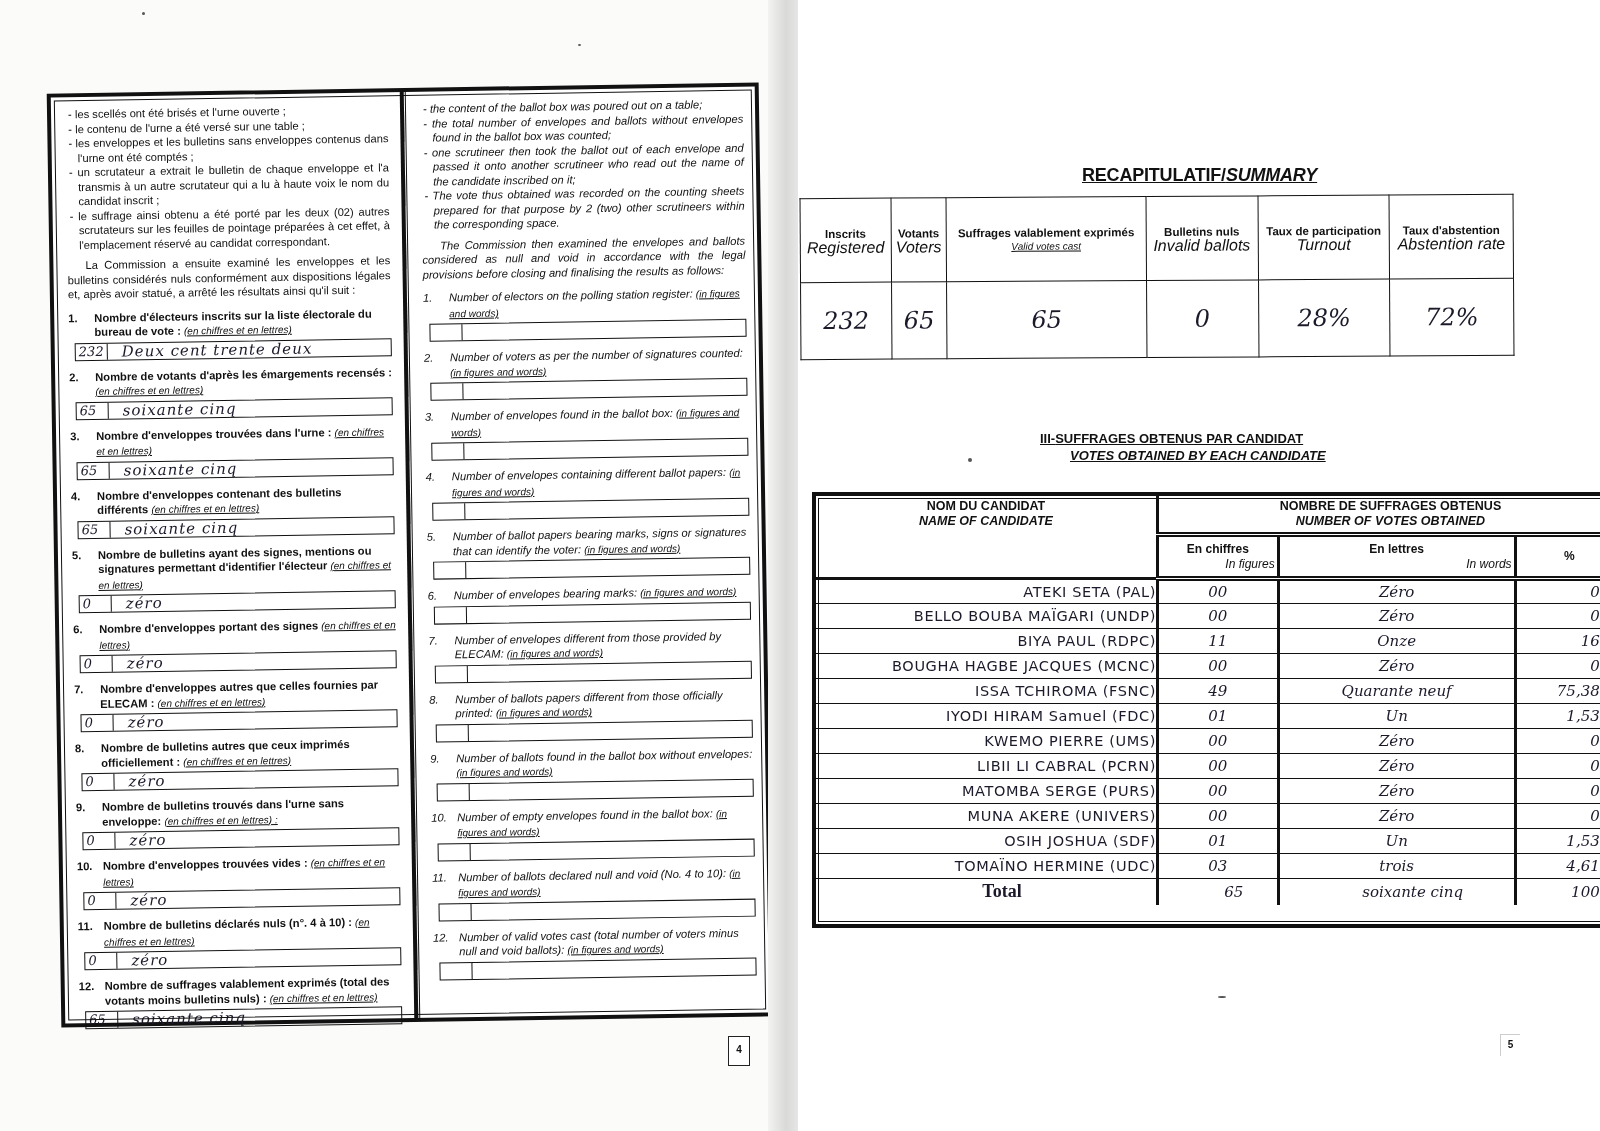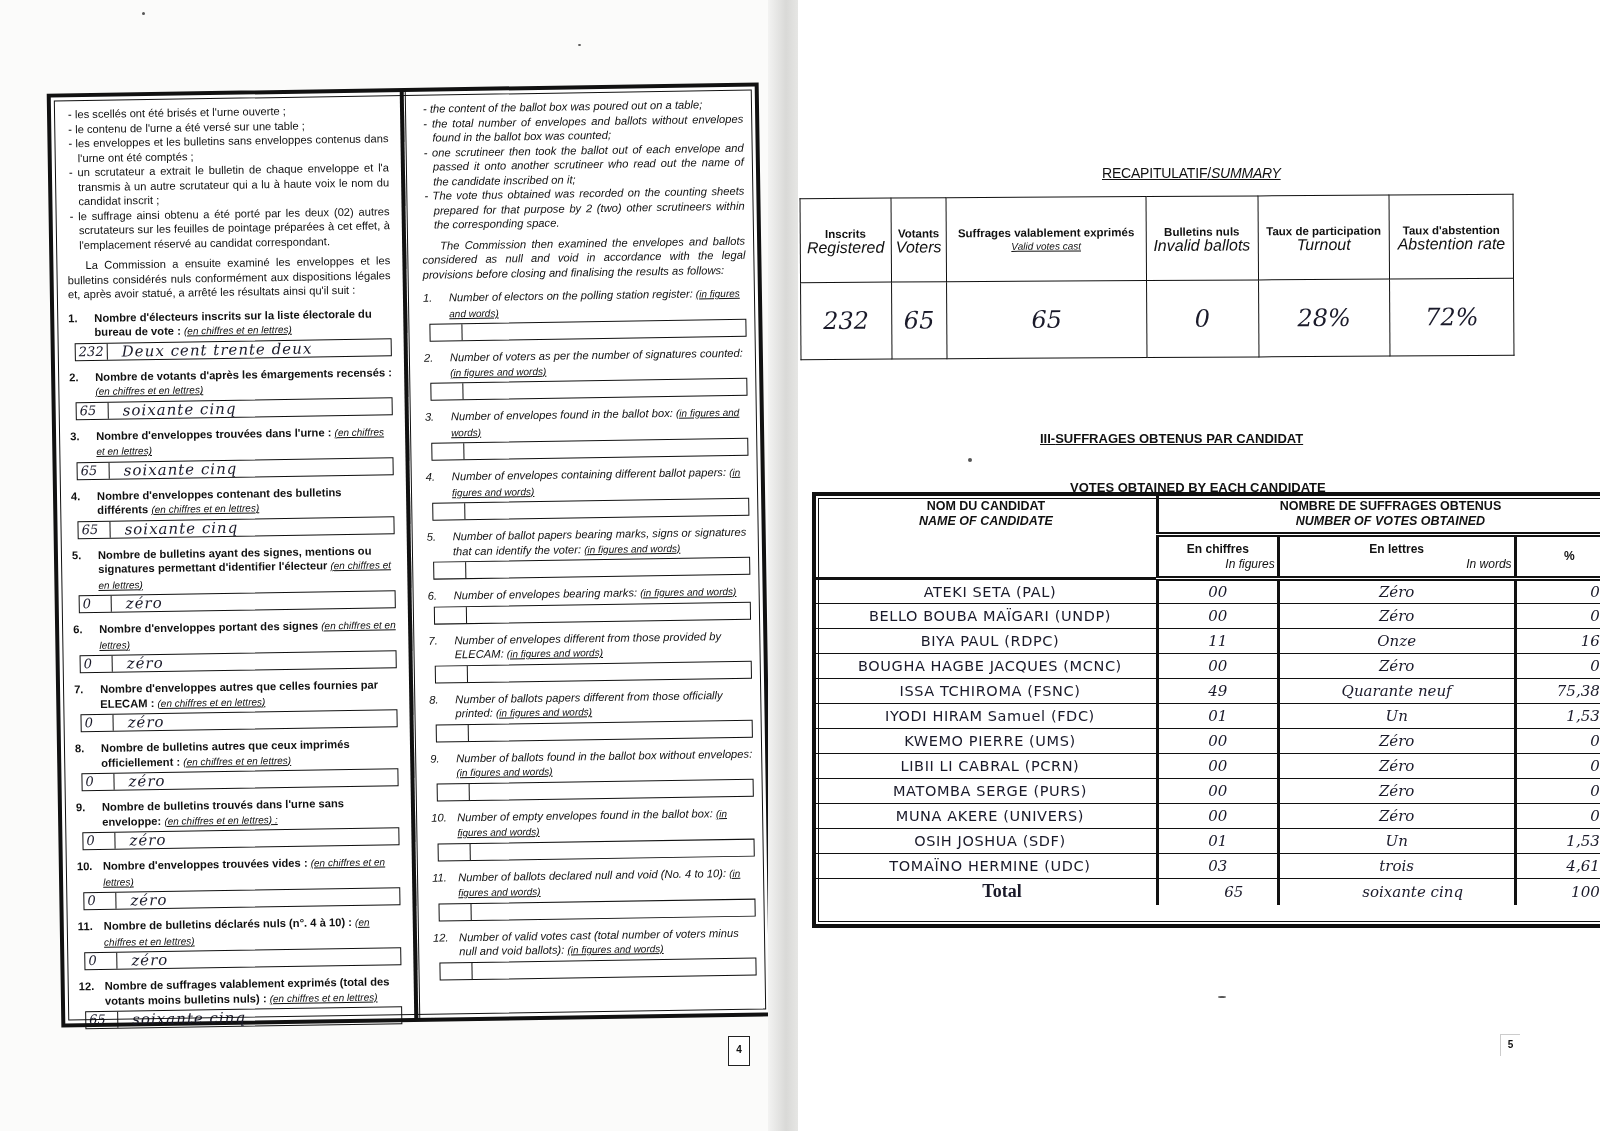--- a/index.html
+++ b/index.html
@@ -31,48 +31,48 @@
   .answer-box { margin: 2px 0 0 6px; height: 18px; border: 1.4px solid #111; display: flex; }
   .answer-fig { width: 32px; border-right: 1.4px solid #111; font-family: "DejaVu Serif", serif; font-style: italic;
                 font-size: 13px; padding-left: 3px; line-height: 16px; color: #1a1a2a; }
   .answer-words { flex: 1; font-family: "DejaVu Serif", serif; font-style: italic; font-size: 15px;
                   padding-left: 14px; line-height: 16px; color: #1a1a2a; letter-spacing: 1px; }
 
   .page-badge { position: absolute; width: 22px; height: 30px; border: 1.4px solid #222; background: #fff;
                 font-size: 10px; font-weight: bold; text-align: center; line-height: 26px; }
 
   
-  .summary-title { position: absolute; left: 1082px; top: 165px; font-weight: normal; font-size: 14px;
-                   text-decoration: underline; letter-spacing: -0.2px; margin-left: 20px; }
+  .summary-title { position: absolute; left: 1082px; top: 165px; font-weight: bold; font-size: 18px;
+                   text-decoration: underline; letter-spacing: -0.2px; }
   .summary-title i { font-style: italic; }
   .summary-table { position: absolute; left: 800px; top: 196px; width: 714px; height: 162px;
                    border-collapse: collapse; border: 1.6px solid #111; transform: rotate(-0.35deg); }
   .summary-table th, .summary-table td { border: 1.4px solid #111; text-align: center; vertical-align: middle; }
   .summary-table th { height: 84px; font-size: 11.5px; line-height: 14px; font-weight: bold; padding: 2px; }
   .summary-table th .en { display: block; font-style: italic; font-weight: normal; font-size: 16px; }
   .summary-table th .en.ul { text-decoration: underline; font-size: 10px; }
   .summary-table td { font-size: 24px; font-family: "DejaVu Serif", serif; font-style: italic; color: #1a1a2a; }
 
   .votes-title { position: absolute; left: 1040px; top: 430px; width: 380px; text-align: left;
                  font-weight: bold; font-size: 13px; line-height: 17px; }
   .votes-title .l1 { text-decoration: underline; }
   .votes-title .l1 .roman { text-decoration: none; }
-  .votes-title .l2 { display: block; padding-left: 30px; text-decoration: underline; margin-top: 32px; }
+  .votes-title .l2 { display: block; padding-left: 30px; font-style: italic; text-decoration: underline; }
 
   .votes-wrap { position: absolute; left: 812px; top: 492px; width: 814px; height: 436px;
                 border: 4px solid #111; outline: 1px solid #111; outline-offset: -7px; background: #fff; }
   .votes-table { width: 100%; border-collapse: collapse; table-layout: fixed; }
   .votes-table th { font-size: 12.5px; line-height: 15px; font-weight: bold; border: 3px solid #111; padding: 3px 2px; vertical-align: top; }
   .votes-table th .en { display: block; font-style: italic; }
   .votes-table th.sub { font-weight: bold; font-size: 12px; height: 44px; vertical-align: middle; border-bottom: 5px double #111; }
   .votes-table th.sub .en { font-weight: normal; text-align: right; }
   .votes-table td { height: 25px; border-bottom: 1.3px solid #111; border-left: 3px solid #111;
                     font-family: "DejaVu Serif", serif; font-style: italic; color: #1a1a2a; font-size: 15px;
                     white-space: nowrap; overflow: hidden; }
-  .votes-table td.name { text-align: center; padding-left: 8px; font-size: 14.5px; letter-spacing: 0.6px; font-style: normal; font-family: "DejaVu Sans", sans-serif; font-weight: normal; border-left: none; }
+  .votes-table td.name { text-align: right; padding-left: 8px; font-size: 14.5px; letter-spacing: 0.6px; font-style: normal; font-family: "DejaVu Sans", sans-serif; font-weight: normal; border-left: none; }
   .votes-table td.fig { text-align: center; }
   .votes-table td.words { text-align: center; }
   .votes-table td.pct { text-align: right; padding-right: 8px; }
   .votes-table tr.total td { border-bottom: none; height: 26px; padding-left: 32px; }
   .votes-table tr.total td.name { text-align: center; font-family: "Liberation Serif", serif; font-weight: bold; font-size: 18px; letter-spacing: 0; }
 
   .smudge { position: absolute; background: #555; border-radius: 50%; }
 </style>
 </head>
 <body>

